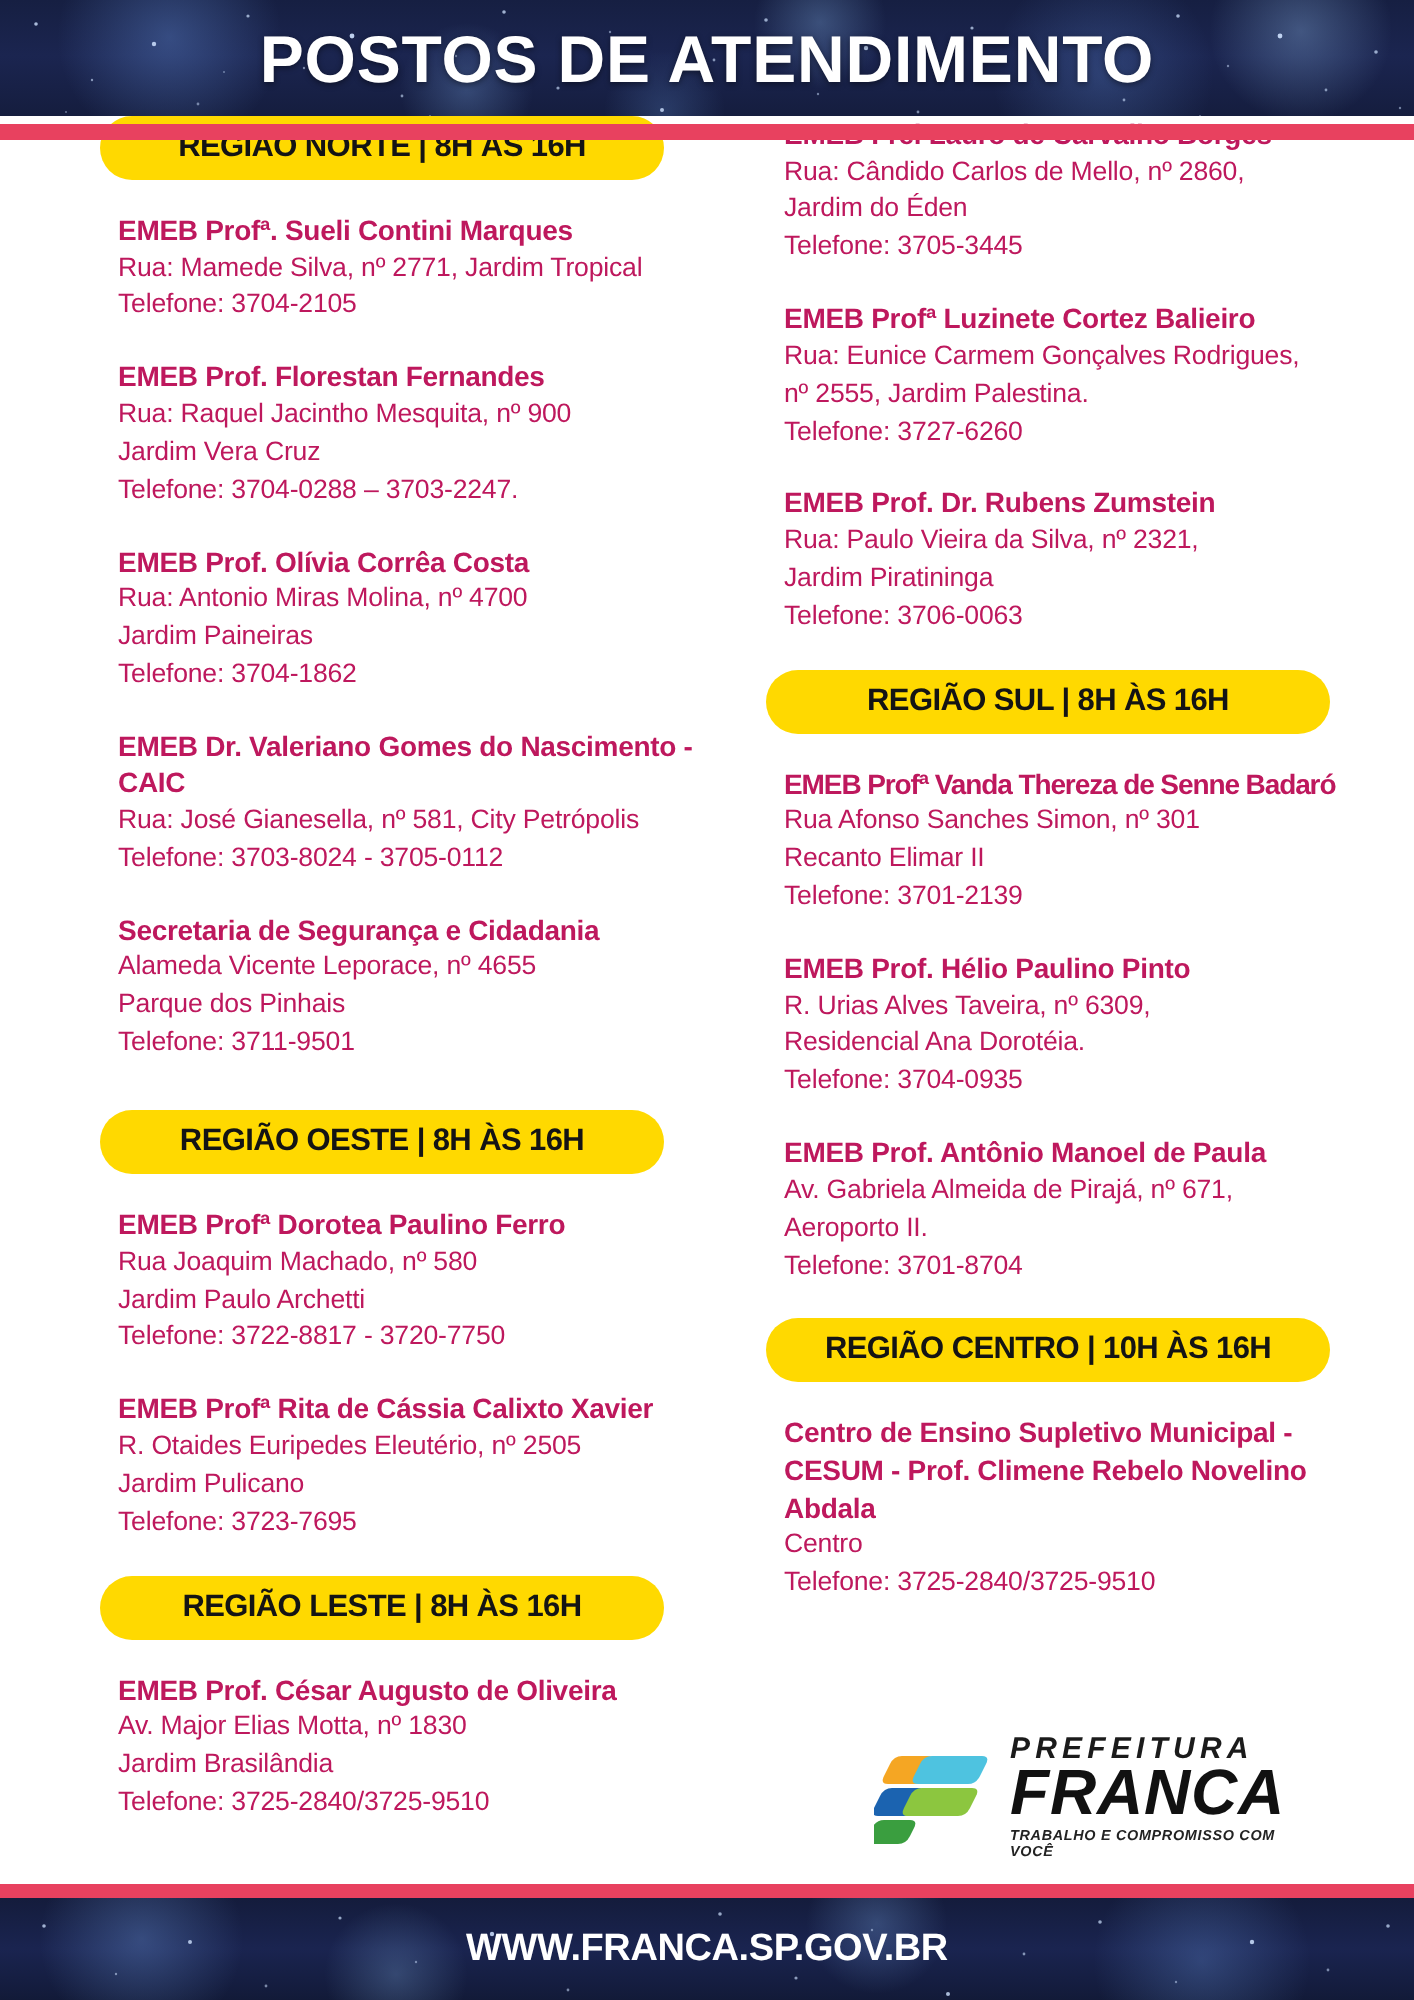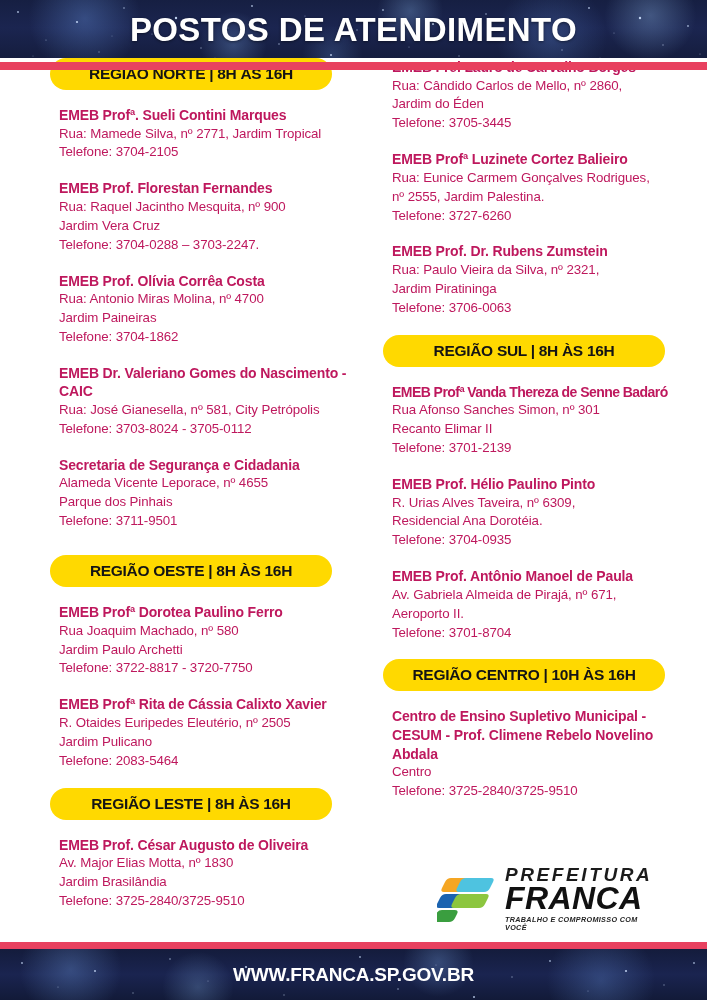--- a/index.html
+++ b/index.html
@@ -126,21 +126,21 @@
   }
   .logo-mark { width: 62px; height: 52px; flex: 0 0 auto; }
   .logo-text-block {
     margin-left: 6px;
     display: flex;
     flex-direction: column;
     justify-content: center;
     line-height: 1;
   }
   .logo-prefeitura {
-    font-size: 19px;
+    font-size: 15px;
     font-weight: bold;
     font-style: italic;
     color: #1b1b1b;
     letter-spacing: 2.6px;
   }
   .logo-franca {
     font-size: 32px;
     font-weight: bold;
     font-style: italic;
     color: #111111;
@@ -277,21 +277,21 @@
       <div class="entry">
         <div class="entry-name">EMEB Profª Dorotea Paulino Ferro</div>
         <div class="entry-line">Rua Joaquim Machado, nº 580</div>
         <div class="entry-line">Jardim Paulo Archetti</div>
         <div class="entry-line">Telefone: 3722-8817 - 3720-7750</div>
       </div>
       <div class="entry">
         <div class="entry-name">EMEB Profª Rita de Cássia Calixto Xavier</div>
         <div class="entry-line">R. Otaides Euripedes Eleutério, nº 2505</div>
         <div class="entry-line">Jardim Pulicano</div>
-        <div class="entry-line">Telefone: 2083-5464</div>
+        <div class="entry-line">Telefone: 3723-7695</div>
       </div>
       <div class="region-pill" style="margin-top: 12px;">
         <span class="region-pill-label">REGIÃO LESTE | 8H ÀS 16H</span>
       </div>
       <div class="entry">
         <div class="entry-name">EMEB Prof. César Augusto de Oliveira</div>
         <div class="entry-line">Av. Major Elias Motta, nº 1830</div>
         <div class="entry-line">Jardim Brasilândia</div>
         <div class="entry-line">Telefone: 3725-2840/3725-9510</div>
       </div>

